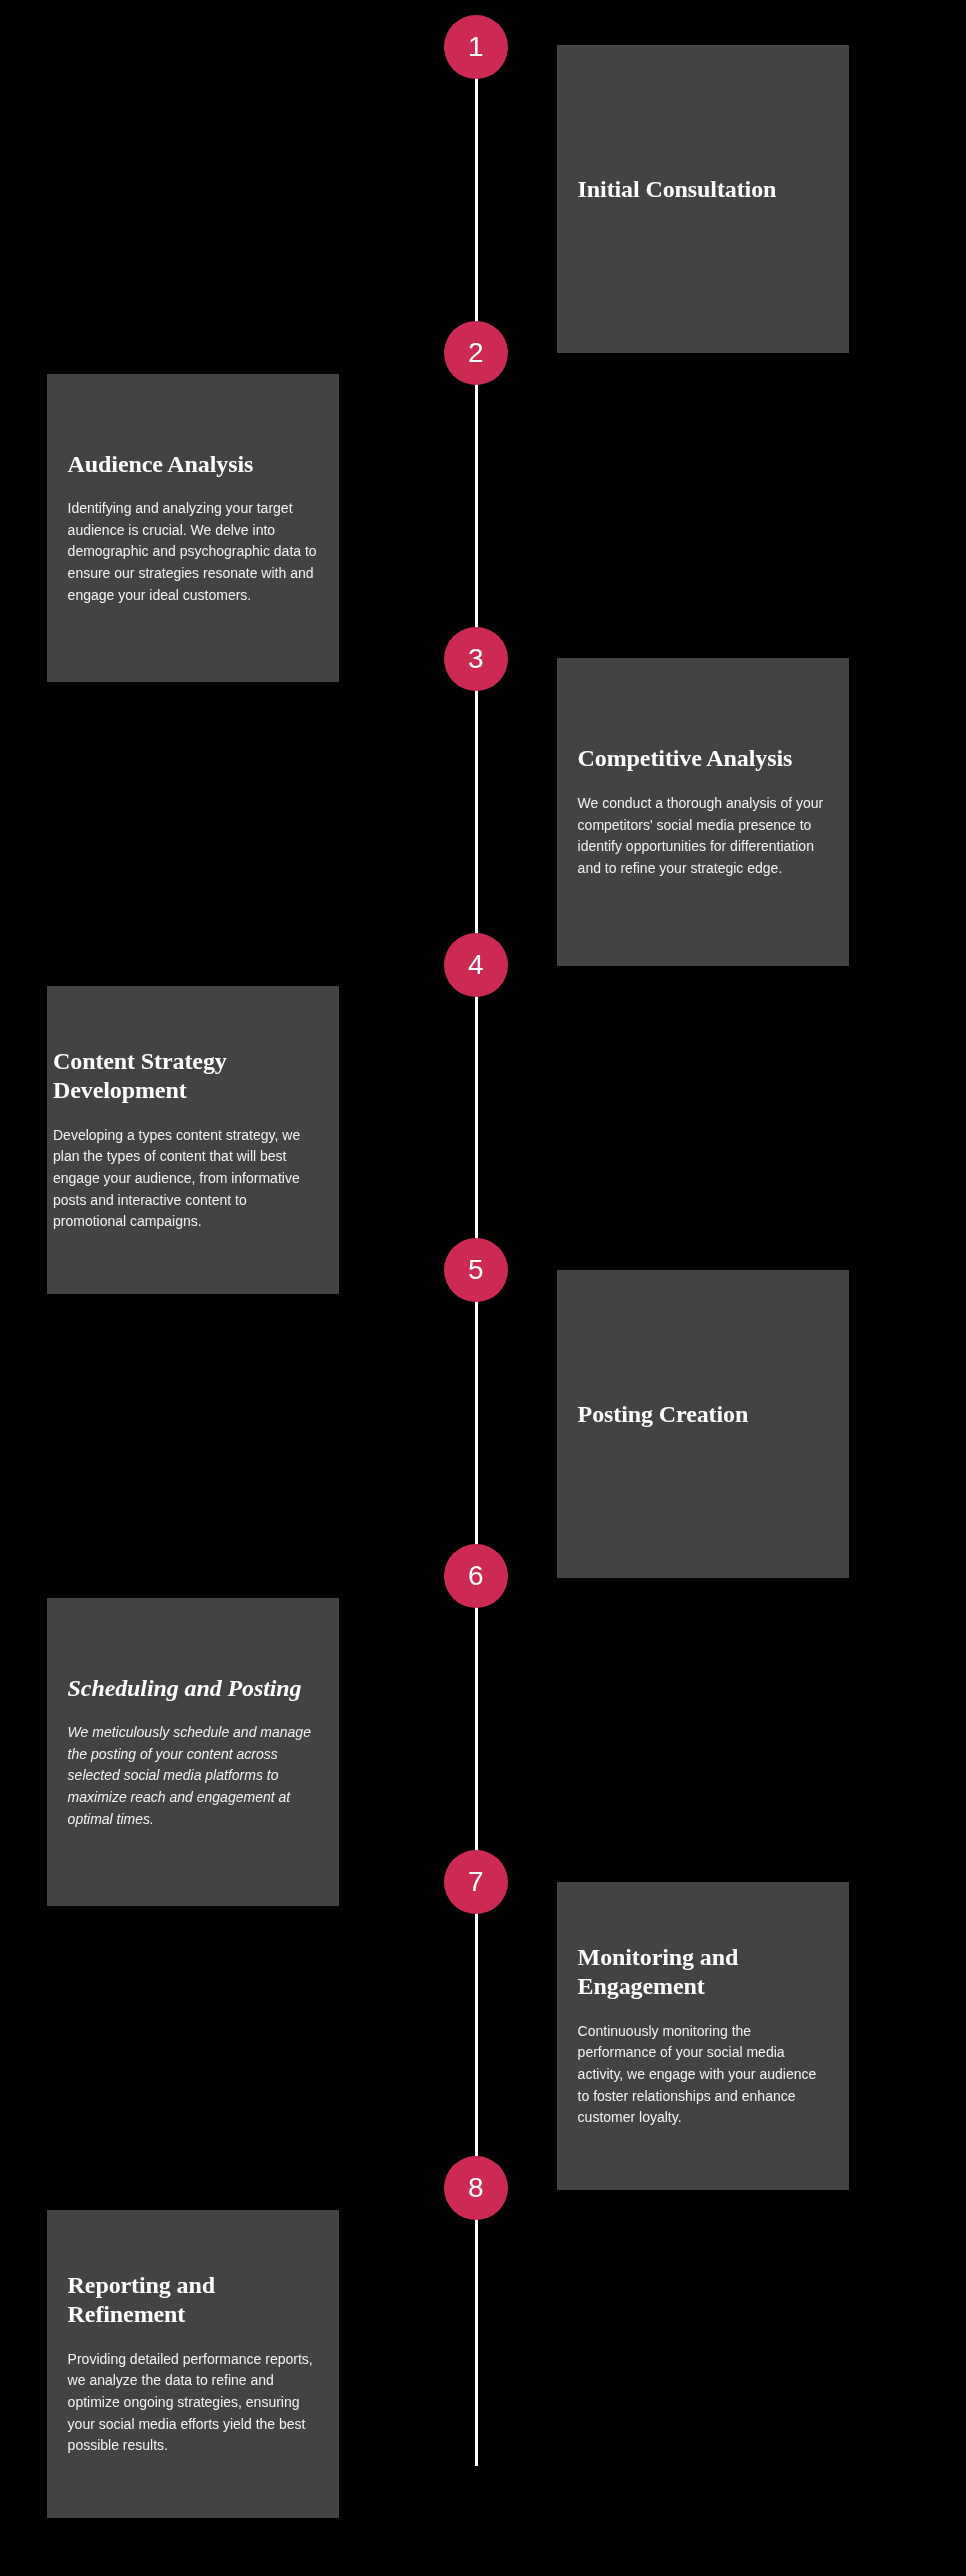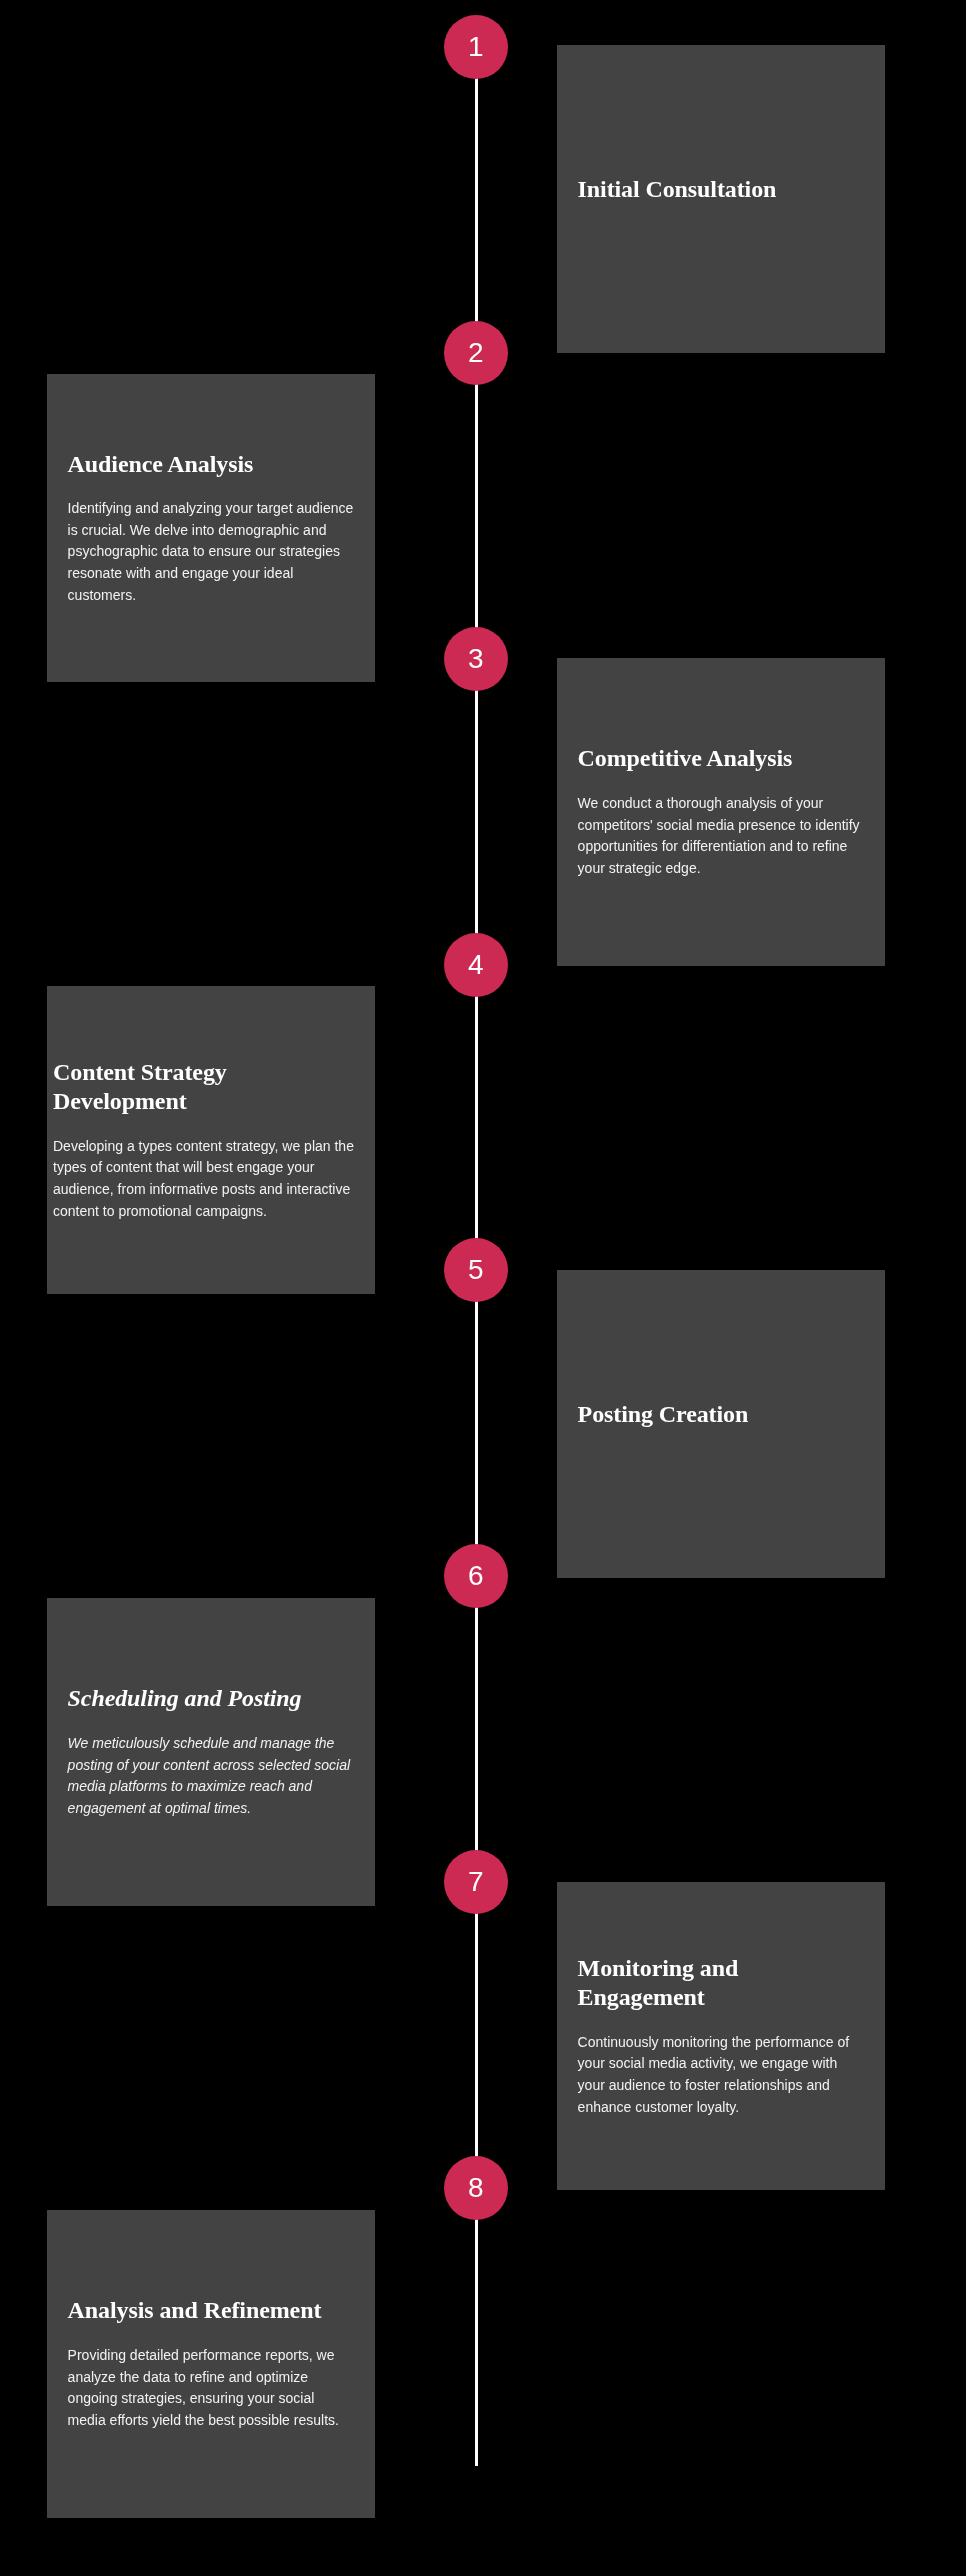--- a/index.html
+++ b/index.html
@@ -47,21 +47,21 @@
     font-size: 28px;
     font-weight: 400;
     line-height: 1;
     letter-spacing: 0.3px;
     user-select: none;
   }
 
   
   .step-card {
     position: absolute;
-    width: 328px;
+    width: 292px;
     height: 308px;
     background: #434343;
     box-sizing: border-box;
     padding: 0 20.6px;
     display: flex;
     flex-direction: column;
     justify-content: center;
     z-index: 2;
   }
   .step-card.left  { left: 47px; margin-top: 22px; }
@@ -143,18 +143,18 @@
   </div>
   <div class="step-card right" style="top:1882px;">
     <h2 class="step-title">Monitoring and Engagement</h2>
     <p class="step-desc">Continuously monitoring the performance of your social media activity, we engage with your audience to foster relationships and enhance customer loyalty.</p>
   </div>
 
   <div class="step-marker" style="top:2156px;">
     <span class="step-marker-number">8</span>
   </div>
   <div class="step-card left" style="top:2188px;">
-    <h2 class="step-title">Analysis and Refinement</h2>
+    <h2 class="step-title">Reporting and Refinement</h2>
     <p class="step-desc">Providing detailed performance reports, we analyze the data to refine and optimize ongoing strategies, ensuring your social media efforts yield the best possible results.</p>
   </div>
 
 </div>
 
 
 </body></html>

